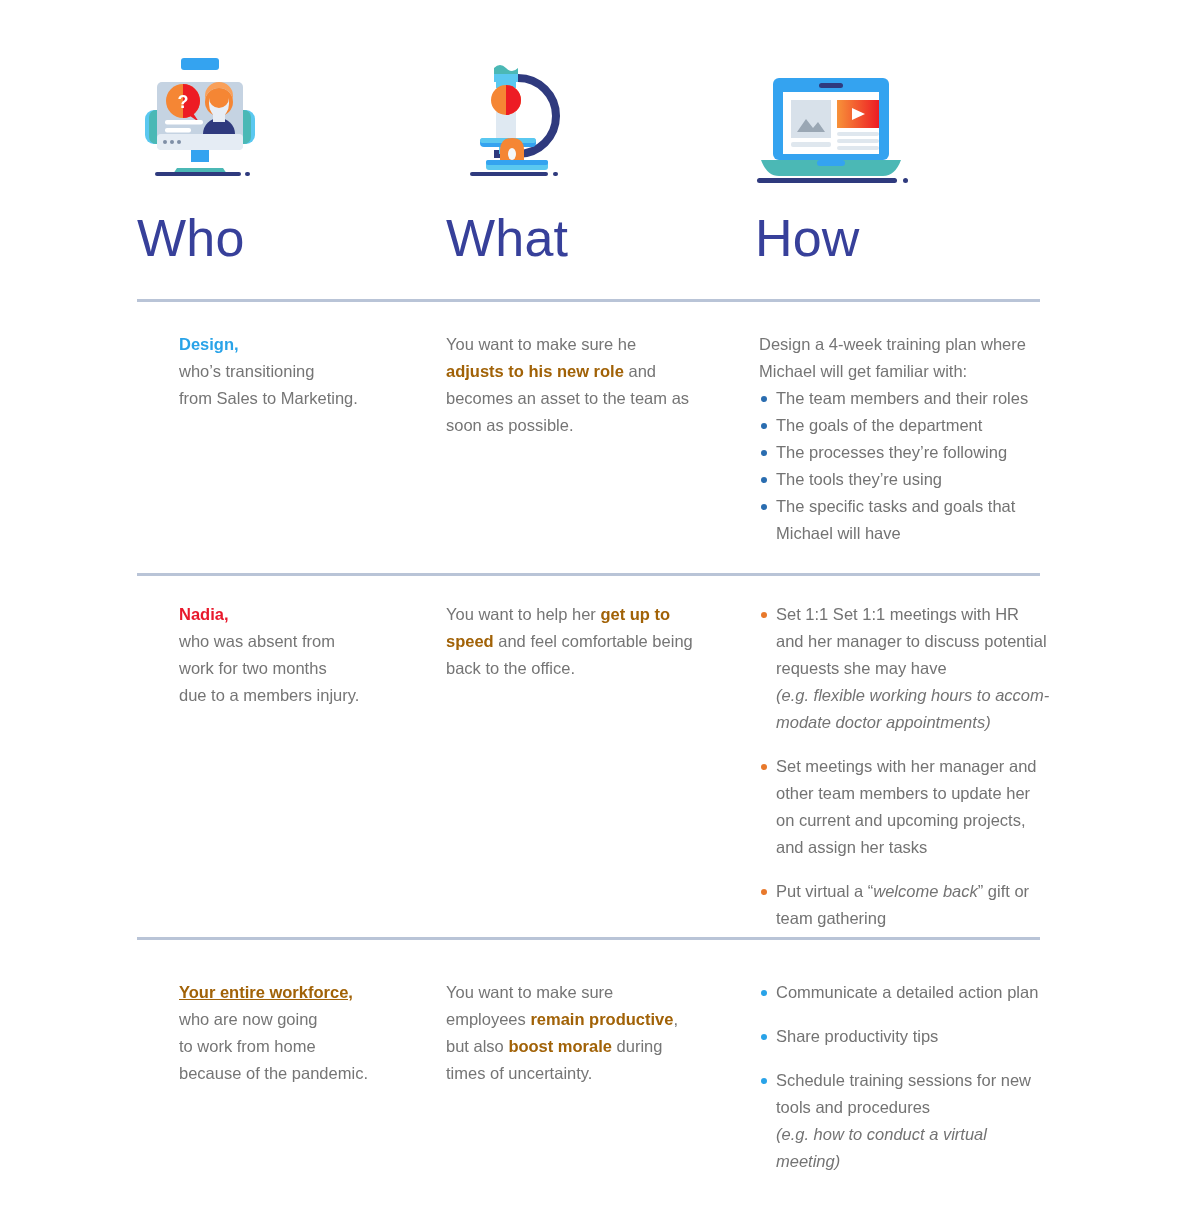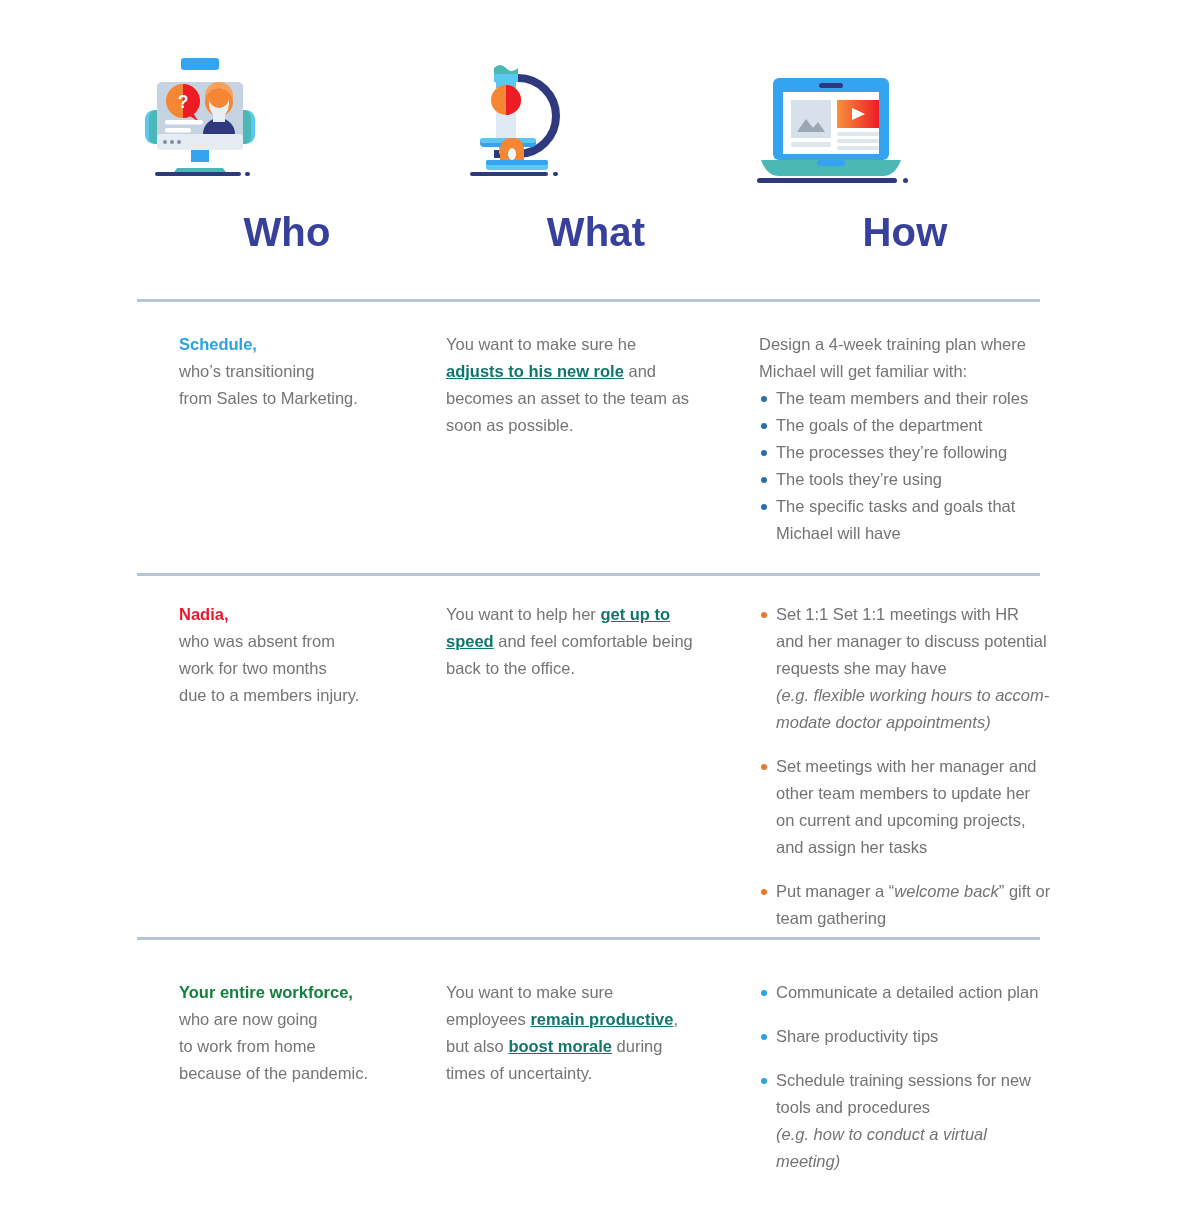--- a/index.html
+++ b/index.html
@@ -26,27 +26,26 @@
   .col-what { left: 446px; width: 300px; }
   .col-how  { left: 755px; width: 300px; }
 
   .icon-row { position: absolute; top: 52px; height: 130px; width: 100%; }
   .icon-slot { position: absolute; top: 0; height: 130px; }
 
   .heading-row { position: absolute; top: 212px; height: 80px; width: 100%; }
   .heading {
     position: absolute;
     top: 0;
-    font-size: 40px;
-    font-weight: 700;
+    font-size: 52px;
+    font-weight: 400;
     color: #37409a;
     letter-spacing: 0.2px;
     line-height: 1.0;
     white-space: nowrap;
-    text-align: center;
   }
 
   .divider {
     position: absolute;
     left: 137px;
     width: 903px;
     height: 3px;
     background: #b9c4d7;
   }
   .divider.d1 { top: 299px; }
@@ -61,30 +60,30 @@
   }
   .cell.who  { left: 179px; width: 262px; }
   .cell.what { left: 446px; width: 250px; }
   .cell.how  { left: 759px; width: 292px; }
 
   .r1 { top: 331px; }
   .r2 { top: 601px; }
   .r3 { top: 979px; }
 
   .cell p { margin: 0; }
-  .cell b, .cell strong { font-weight: bold; color: #0f766e; text-decoration: underline; }
+  .cell b, .cell strong { font-weight: bold; color: #a16207; }
   .cell i, .cell em { font-style: italic; }
 
   .name {
     font-weight: bold;
     display: block;
   }
   .name.blue  { color: #29a3e8; }
   .name.red   { color: #e8192c; }
-  .name.teal  { color: #15803d; }
+  .name.teal  { color: #a16207; text-decoration: underline; }
 
   
   ul.bullets {
     list-style: none;
     margin: 0;
     padding: 0;
   }
   ul.bullets.gap li { margin-bottom: 17px; }
   ul.bullets li {
     position: relative;
@@ -220,21 +219,21 @@
     <div class="heading col-what">What</div>
     <div class="heading col-how">How</div>
   </div>
 
   <div class="divider d1"></div>
   <div class="divider d2"></div>
   <div class="divider d3"></div>
 
   <div class="cell who r1">
     <p>
-      <span class="name blue">Schedule,</span>
+      <span class="name blue">Design,</span>
       <span>who’s transitioning</span><br>
       <span>from Sales to Marketing.</span>
     </p>
   </div>
 
   <div class="cell what r1">
     <p>
       <span>You want to make sure he </span><b>adjusts to his new role</b><span> and becomes an asset to the team as soon as possible.</span>
     </p>
   </div>
@@ -278,21 +277,21 @@
   <div class="cell how r2">
     <ul class="bullets orange gap">
       <li>
         <span>Set 1:1 Set 1:1 meetings with HR and her manager to discuss potential requests she may have </span>
         <span class="note">(e.g. flexible working hours to accom-modate doctor appointments)</span>
       </li>
       <li>
         <span>Set meetings with her manager and other team members to update her on current and upcoming projects, and assign her tasks</span>
       </li>
       <li>
-        <span><span>Put manager a “</span><i>welcome back</i><span>” gift or team gathering</span></span>
+        <span><span>Put virtual a “</span><i>welcome back</i><span>” gift or team gathering</span></span>
       </li>
     </ul>
   </div>
 
   <div class="cell who r3">
     <p>
       <span class="name teal">Your entire workforce,</span>
       <span>who are now going</span><br>
       <span>to work from home</span><br>
       <span>because of the pandemic.</span>

